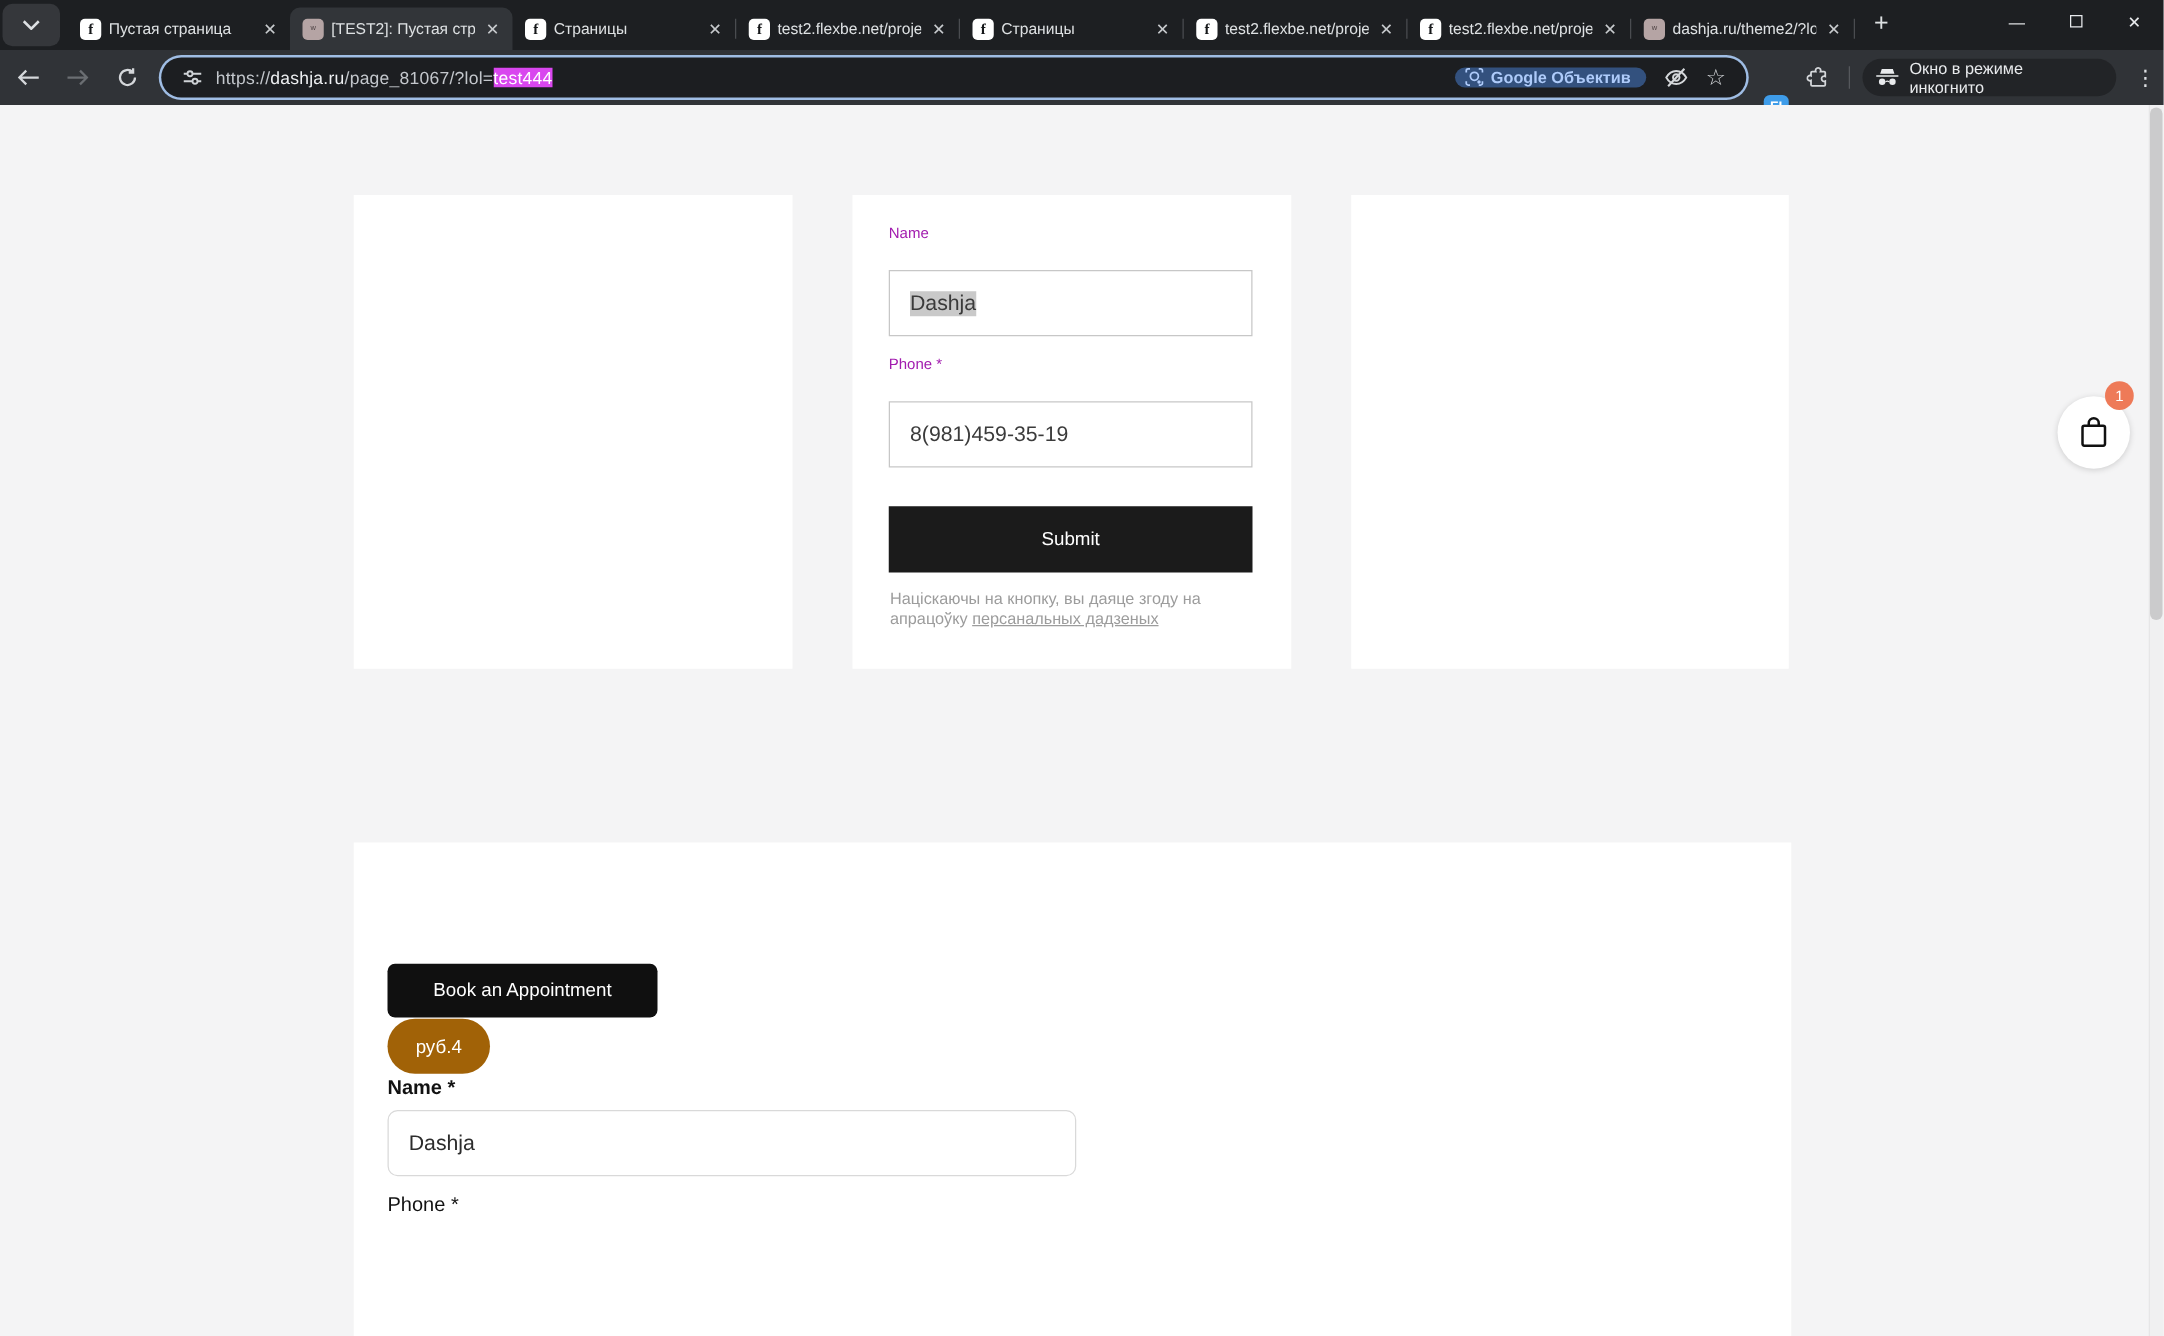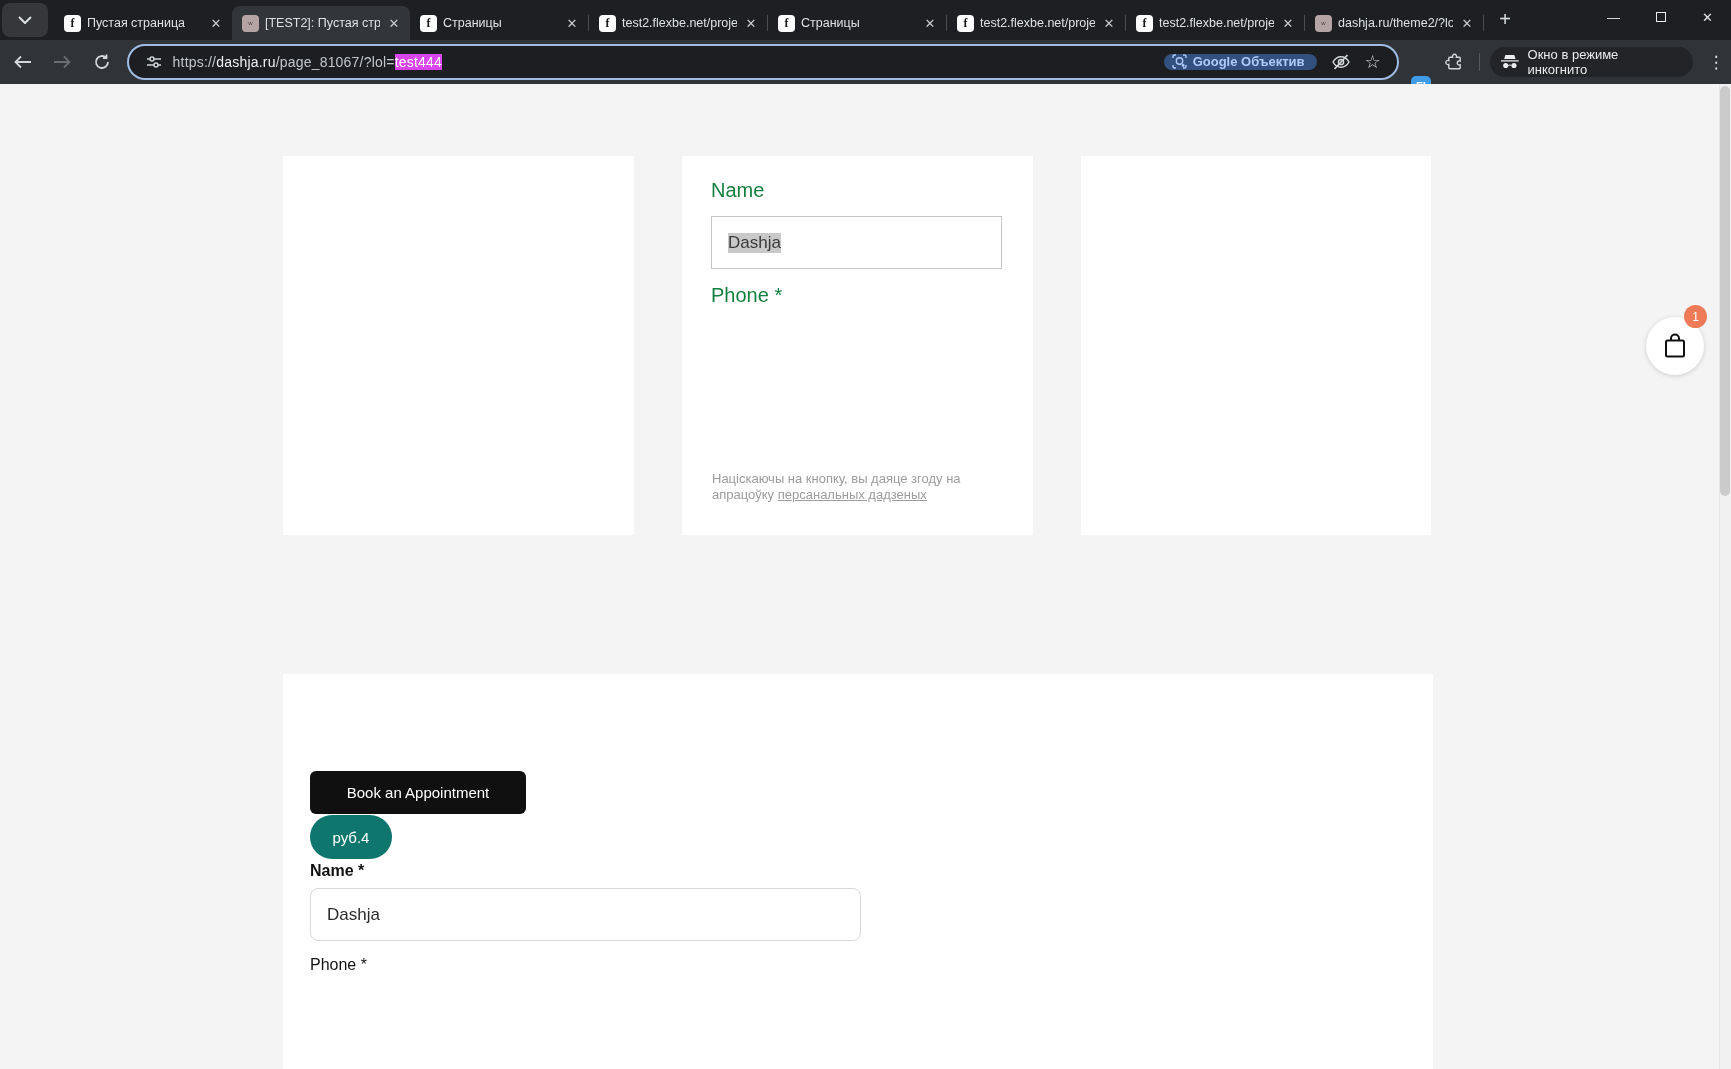--- a/index.html
+++ b/index.html
@@ -45,30 +45,30 @@
   .incog-chip svg { margin-right:8px; }
   .kebab { width:30px; height:30px; display:flex; align-items:center; justify-content:center; color:#dde0e3; font-size:17px; margin-left:8px; cursor:pointer; letter-spacing:0; }
 
   
   .content { position:absolute; left:0; top:84px; width:1731px; height:985px; background:#f4f4f5; overflow:hidden; }
   .card { position:absolute; background:#ffffff; top:72px; height:379px; width:351px; }
   .card1 { left:283px; }
   .card2 { left:682px; }
   .card3 { left:1081px; width:350px; }
 
-  .fld-label { position:absolute; left:29px; font-size:20px; color:#15803d; font-weight:400; }
+  .fld-label { position:absolute; left:29px; font-size:12px; color:#a21caf; font-weight:400; }
   .fld-input { position:absolute; left:29px; width:291px; height:53px; background:#fff; border:1px solid #c7c7c7; display:flex; align-items:center; padding:0 16px; font-size:17px; color:#3b3b3b; cursor:text; }
   .hl { background:#c9c9c9; }
   .submit-btn { position:absolute; left:29px; top:249px; width:291px; height:53px; background:#1b1b1b; color:#fff; border:none; font-size:15px; font-family:"Liberation Sans", sans-serif; cursor:pointer; }
   .consent { position:absolute; left:30px; top:315px; width:262px; font-size:13px; line-height:1.22; color:#9c9c9c; }
   .consent a { color:#9c9c9c; text-decoration:underline; cursor:pointer; }
 
   .lower { position:absolute; left:283px; top:590px; width:1150px; height:395px; background:#ffffff; }
   .cta-btn { position:absolute; left:27px; top:97px; width:216px; height:43px; background:#101010; color:#fff; border:none; border-radius:6px; font-size:15px; font-family:"Liberation Sans", sans-serif; cursor:pointer; }
-  .price-pill { position:absolute; left:27px; top:141px; width:82px; height:44px; background:#0f766e; color:#fff; border-radius:22px; display:flex; align-items:center; justify-content:center; font-size:15px; }
+  .price-pill { position:absolute; left:27px; top:141px; width:82px; height:44px; background:#a16207; color:#fff; border-radius:22px; display:flex; align-items:center; justify-content:center; font-size:15px; }
   .lfld-label { position:absolute; left:27px; font-size:16px; color:#121212; }
   .lfld-input { position:absolute; left:27px; width:551px; height:53px; background:#fff; border:1px solid #d9d9d9; border-radius:8px; padding:0 16px; font-size:17px; color:#2c2c2c; font-family:"Liberation Sans", sans-serif; }
 
   .fab { position:absolute; left:1646px; top:233px; width:58px; height:58px; background:#ffffff; border-radius:50%; box-shadow:0 1px 5px rgba(0,0,0,.16); display:flex; align-items:center; justify-content:center; cursor:pointer; }
   .fab-badge { position:absolute; left:1684px; top:221px; width:23px; height:23px; border-radius:50%; background:#ee7a58; color:#fff; font-size:12px; display:flex; align-items:center; justify-content:center; }
 
   .scrollbar { position:absolute; right:0; top:0; width:12px; height:985px; background:#f0f0f1; border-left:1px solid #e6e6e7; }
   .scroll-thumb { position:absolute; right:1px; top:2px; width:10px; height:410px; background:#cbcbcc; border-radius:5px; cursor:grab; }
 </style>
 </head>
@@ -216,20 +216,24 @@
 <div class="content">
 
   <div class="card card1"></div>
 
   <div class="card card2">
     <div class="fld-label" style="top:23px;">Name</div>
     <div class="fld-input" style="top:60px;">
       <span class="hl">Dashja</span>
     </div>
     <div class="fld-label" style="top:128px;">Phone *</div>
+    <div class="fld-input" style="top:165px;">
+      <span>8(981)459-35-19</span>
+    </div>
+    <button class="submit-btn">Submit</button>
     <div class="consent"><span>Націскаючы на кнопку, вы даяце згоду на апрацоўку </span><a>персанальных дадзеных</a></div>
   </div>
 
   <div class="card card3"></div>
 
   <div class="fab">
     <svg width="26" height="28" viewBox="0 0 26 28" fill="none" stroke="#111" stroke-width="2">
         <rect x="4" y="8.5" width="18" height="16" rx="1.5"></rect>
         <path d="M9 8.5 V6.5 A4 4 0 0 1 17 6.5 V8.5"></path>
       </svg>

